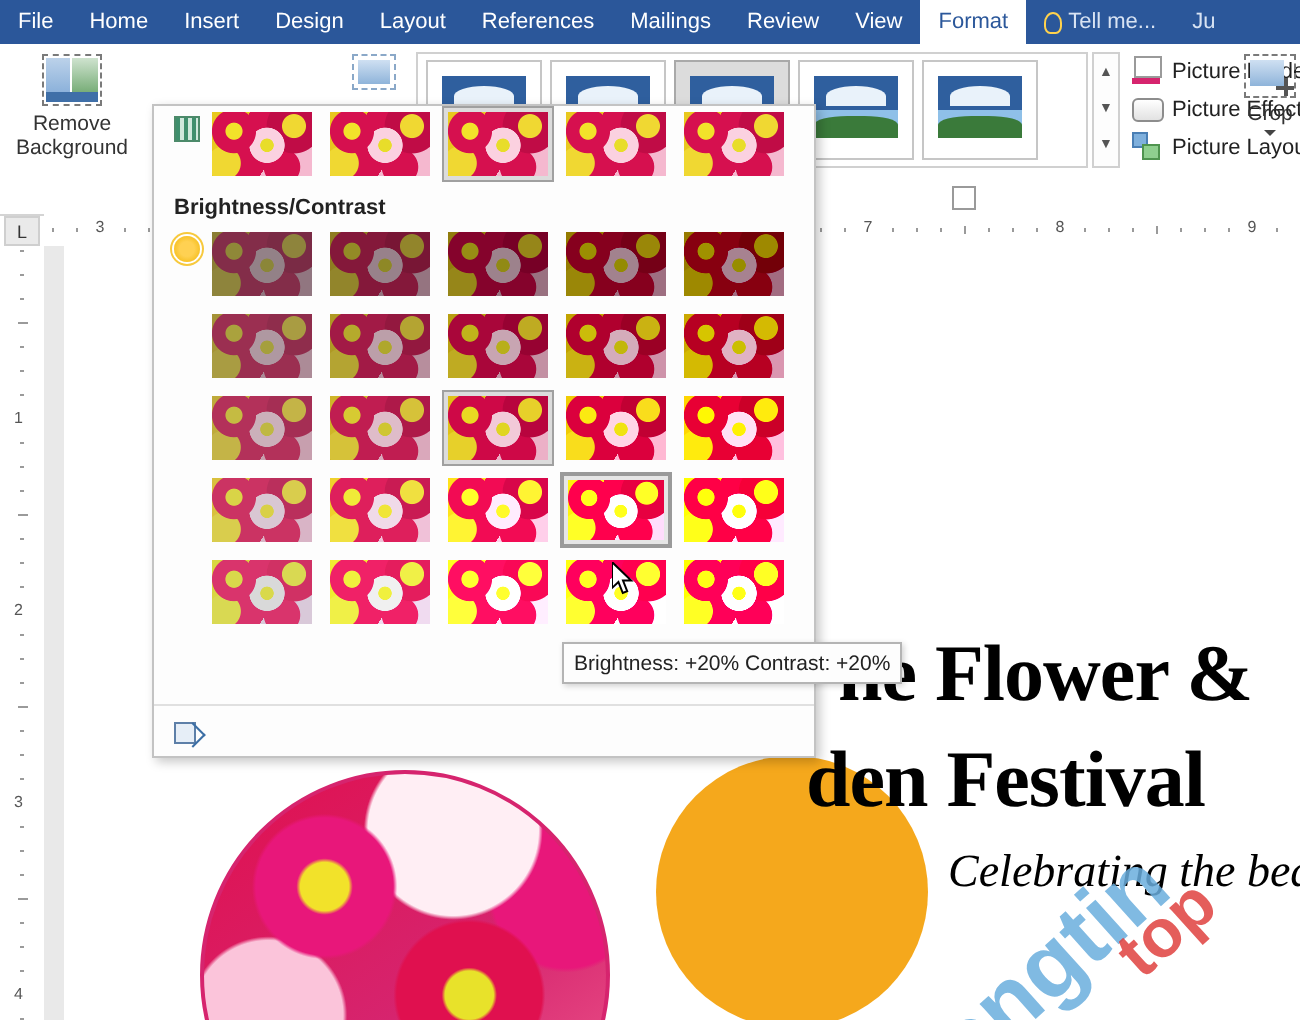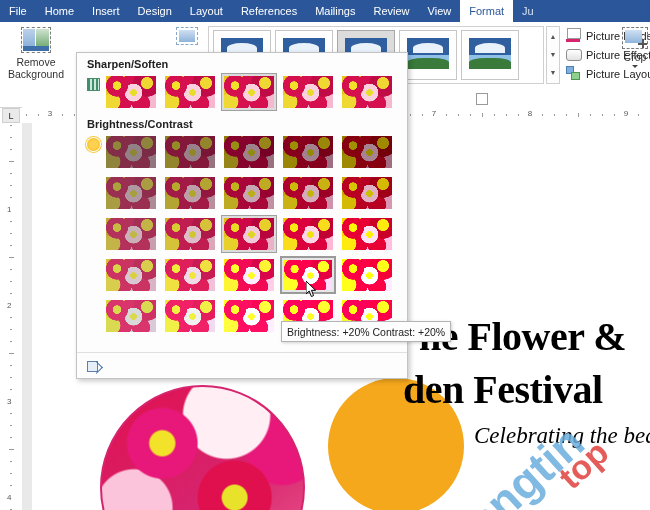--- a/index.html
+++ b/index.html
@@ -268,20 +268,24 @@
   <div class="tab">File</div>
   <div class="tab">Home</div>
   <div class="tab">Insert</div>
   <div class="tab">Design</div>
   <div class="tab">Layout</div>
   <div class="tab">References</div>
   <div class="tab">Mailings</div>
   <div class="tab">Review</div>
   <div class="tab">View</div>
   <div class="tab active">Format</div>
+  <div class="tab tellme">
+    <span class="bulb"></span>
+    <span>Tell me...</span>
+  </div>
   <div class="tab tellme">Ju</div>
 </div>
 
 <div id="ribbon">
 
   <div class="grp" id="grpAdjust">
     <div id="removeBg">
       <div class="rb-icon">
         <div class="left"></div>
           <div class="right"></div>
@@ -485,21 +489,20 @@
   <div class="docText" id="dtTitle2">den Festival</div>
   <div class="docText" id="dtSub1">Celebrating the beauty</div>
 
   <div id="watermark">
     <div id="wmText">Truongtin</div>
     <div id="wmText2">top</div>
   </div>
 </div>
 
 <div id="dropdown">
-  <div class="ddSection">Sharpen/Soften</div>
   <div class="ddRowWrap">
     <div class="ddSideIcon">
       <span class="ssIcon"></span>
     </div>
     <div class="thumbGrid" id="sharpenGrid">
         <div class="thumb">
           <div class="img"></div>
         </div>
         <div class="thumb">
           <div class="img"></div>

